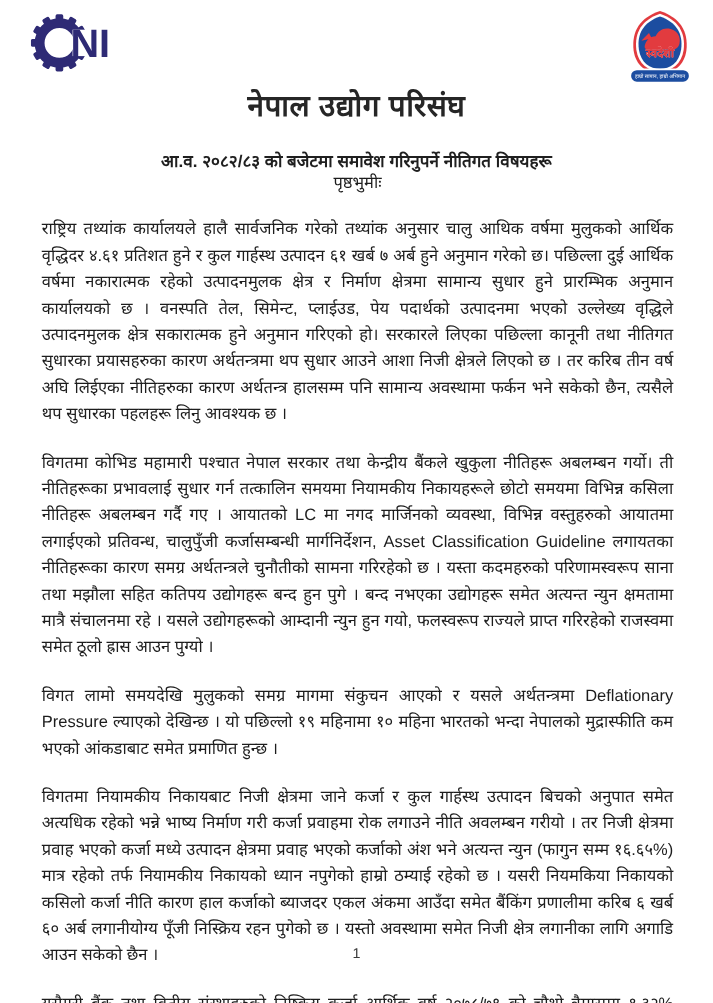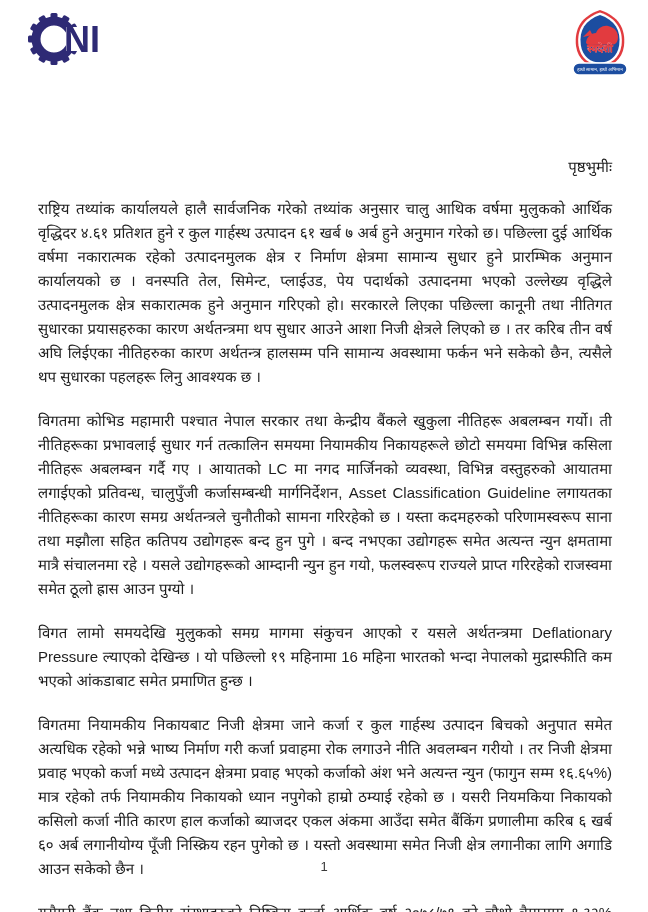--- a/index.html
+++ b/index.html
@@ -20,21 +20,21 @@
   }
   .doc-subtitle{
     margin-top:22px;font-size:15.5px;font-weight:700;color:#1f1f1f;
   }
   .body-text{
     position:absolute;top:155px;left:38px;width:574px;
     font-size:15px;line-height:24px;color:#1d1d1d;
     text-align:justify;
   }
   .section-heading{
-    font-size:15px;font-weight:400;margin:0 0 18px 0;text-align:right;
+    font-size:15px;font-weight:400;margin:0 0 18px 0;text-align:center;
   }
   .para{margin:0 0 20px 0;}
   .page-footer{
     position:absolute;bottom:38px;left:0;width:648px;text-align:center;
     font-size:13px;color:#3a3a3a;
   }
 </style>
 </head>
 <body>
 
@@ -76,25 +76,29 @@
 
       <path d="M20 36 c0-7 5-11 10-11 c2-5 7-8 12-7 c7 1.5 10 6 10 11 c0 4-1.5 6.5-4 7.5 l-24 0.5 c-3 0-4-1-4-3.5 z" fill="#e23b3f"></path>
       <path d="M17 29 l7-7 2.5 5 z" fill="#e23b3f"></path>
       <text x="34" y="44" text-anchor="middle" font-family="Liberation Sans, DejaVu Sans, sans-serif" font-size="10.5" font-weight="bold" fill="#ffffff" stroke="#e23b3f" stroke-width="0.4">स्वदेशी</text>
 
       <rect x="7" y="55" width="54" height="12" rx="6" fill="#1c4da0" stroke="#ffffff" stroke-width="1.5"></rect>
       <text x="34" y="63" text-anchor="middle" font-family="Liberation Sans, DejaVu Sans, sans-serif" font-size="4.6" fill="#ffffff">हाम्रो सामान, हाम्रो अभिमान</text>
     </svg>
   </div>
 
+  <div class="title-block">
+    <div class="doc-title">नेपाल उद्योग परिसंघ</div>
+    <div class="doc-subtitle">आ.व. २०८२/८३ को बजेटमा समावेश गरिनुपर्ने नीतिगत विषयहरू</div>
+  </div>
 
   <div class="body-text">
     <div class="section-heading">पृष्ठभुमीः</div>
     <p class="para">राष्ट्रिय तथ्यांक कार्यालयले हालै सार्वजनिक गरेको तथ्यांक अनुसार चालु आथिक वर्षमा मुलुकको आर्थिक वृद्धिदर ४.६१ प्रतिशत हुने र कुल गार्हस्थ उत्पादन ६१ खर्ब ७ अर्ब हुने अनुमान गरेको छ। पछिल्ला दुई आर्थिक वर्षमा नकारात्मक रहेको उत्पादनमुलक क्षेत्र र निर्माण क्षेत्रमा सामान्य सुधार हुने प्रारम्भिक अनुमान कार्यालयको छ । वनस्पति तेल, सिमेन्ट, प्लाईउड, पेय पदार्थको उत्पादनमा भएको उल्लेख्य वृद्धिले उत्पादनमुलक क्षेत्र सकारात्मक हुने अनुमान गरिएको हो। सरकारले लिएका पछिल्ला कानूनी तथा नीतिगत सुधारका प्रयासहरुका कारण अर्थतन्त्रमा थप सुधार आउने आशा निजी क्षेत्रले लिएको छ । तर करिब तीन वर्ष अघि लिईएका नीतिहरुका कारण अर्थतन्त्र हालसम्म पनि सामान्य अवस्थामा फर्कन भने सकेको छैन, त्यसैले थप सुधारका पहलहरू लिनु आवश्यक छ ।</p>
     <p class="para">विगतमा कोभिड महामारी पश्चात नेपाल सरकार तथा केन्द्रीय बैंकले खुकुला नीतिहरू अबलम्बन गर्यो। ती नीतिहरूका प्रभावलाई सुधार गर्न तत्कालिन समयमा नियामकीय निकायहरूले छोटो समयमा विभिन्न कसिला नीतिहरू अबलम्बन गर्दै गए । आयातको LC मा नगद मार्जिनको व्यवस्था, विभिन्न वस्तुहरुको आयातमा लगाईएको प्रतिवन्ध, चालुपुँजी कर्जासम्बन्धी मार्गनिर्देशन, Asset Classification Guideline लगायतका नीतिहरूका कारण समग्र अर्थतन्त्रले चुनौतीको सामना गरिरहेको छ । यस्ता कदमहरुको परिणामस्वरूप साना तथा मझौला सहित कतिपय उद्योगहरू बन्द हुन पुगे ।  बन्द नभएका उद्योगहरू समेत अत्यन्त न्युन क्षमतामा मात्रै संचालनमा रहे । यसले उद्योगहरूको आम्दानी न्युन हुन गयो, फलस्वरूप राज्यले प्राप्त गरिरहेको राजस्वमा समेत ठूलो ह्रास आउन पुग्यो ।</p>
-    <p class="para">विगत लामो समयदेखि मुलुकको समग्र मागमा संकुचन आएको र यसले अर्थतन्त्रमा  Deflationary Pressure ल्याएको देखिन्छ । यो पछिल्लो १९ महिनामा 16 महिना भारतको भन्दा नेपालको मुद्रास्फीति कम भएको आंकडाबाट  समेत प्रमाणित हुन्छ ।</p>
+    <p class="para">विगत लामो समयदेखि मुलुकको समग्र मागमा संकुचन आएको र यसले अर्थतन्त्रमा  Deflationary Pressure ल्याएको देखिन्छ । यो पछिल्लो १९ महिनामा १० महिना भारतको भन्दा नेपालको मुद्रास्फीति कम भएको आंकडाबाट  समेत प्रमाणित हुन्छ ।</p>
     <p class="para">विगतमा नियामकीय निकायबाट निजी क्षेत्रमा जाने कर्जा र कुल गार्हस्थ उत्पादन बिचको अनुपात समेत अत्यधिक रहेको भन्ने भाष्य निर्माण गरी कर्जा प्रवाहमा रोक लगाउने नीति अवलम्बन गरीयो । तर निजी क्षेत्रमा प्रवाह भएको कर्जा मध्ये उत्पादन क्षेत्रमा प्रवाह भएको कर्जाको अंश भने अत्यन्त न्युन (फागुन सम्म १६.६५%) मात्र रहेको तर्फ नियामकीय निकायको ध्यान नपुगेको हाम्रो ठम्याई रहेको छ ।  यसरी नियमकिया निकायको कसिलो  कर्जा नीति कारण हाल कर्जाको ब्याजदर एकल अंकमा आउँदा समेत बैंकिंग प्रणालीमा करिब ६ खर्ब ६० अर्ब लगानीयोग्य पूँजी निस्क्रिय रहन पुगेको छ । यस्तो अवस्थामा समेत निजी क्षेत्र लगानीका लागि अगाडि आउन सकेको छैन ।</p>
     <p class="para">यसैगरी बैंक तथा वितीय संस्थाहरुको निष्क्रिय कर्जा आर्थिक वर्ष २०७८/७९ को चौथो त्रैमासमा १.३२% रहेकोमा चालु आ.व को दोस्रो त्रैमासमा आइपुग्दा ४.९२% पुगेको छ । कालोसूचीमा पर्नेको संख्या दिनानुदिन बढिरहेको छ । विगत एक दशकको तथ्यांकलाई केलाउने हो भने उक्त संख्या तीन हजार</p>
   </div>
 
   <div class="page-footer">1</div>
 
 </div>
 
 </body></html>

